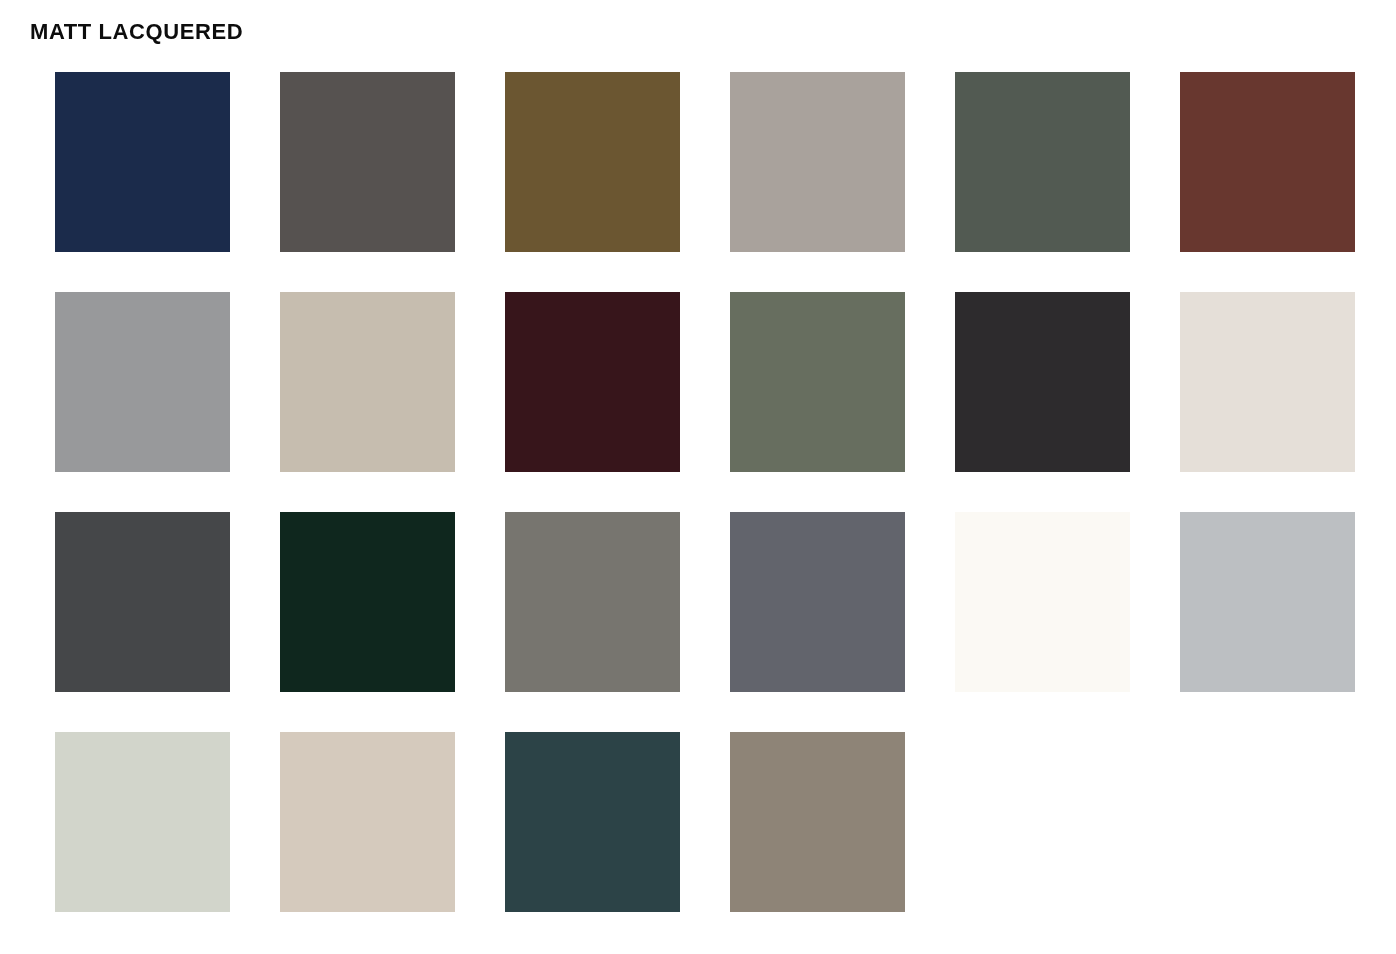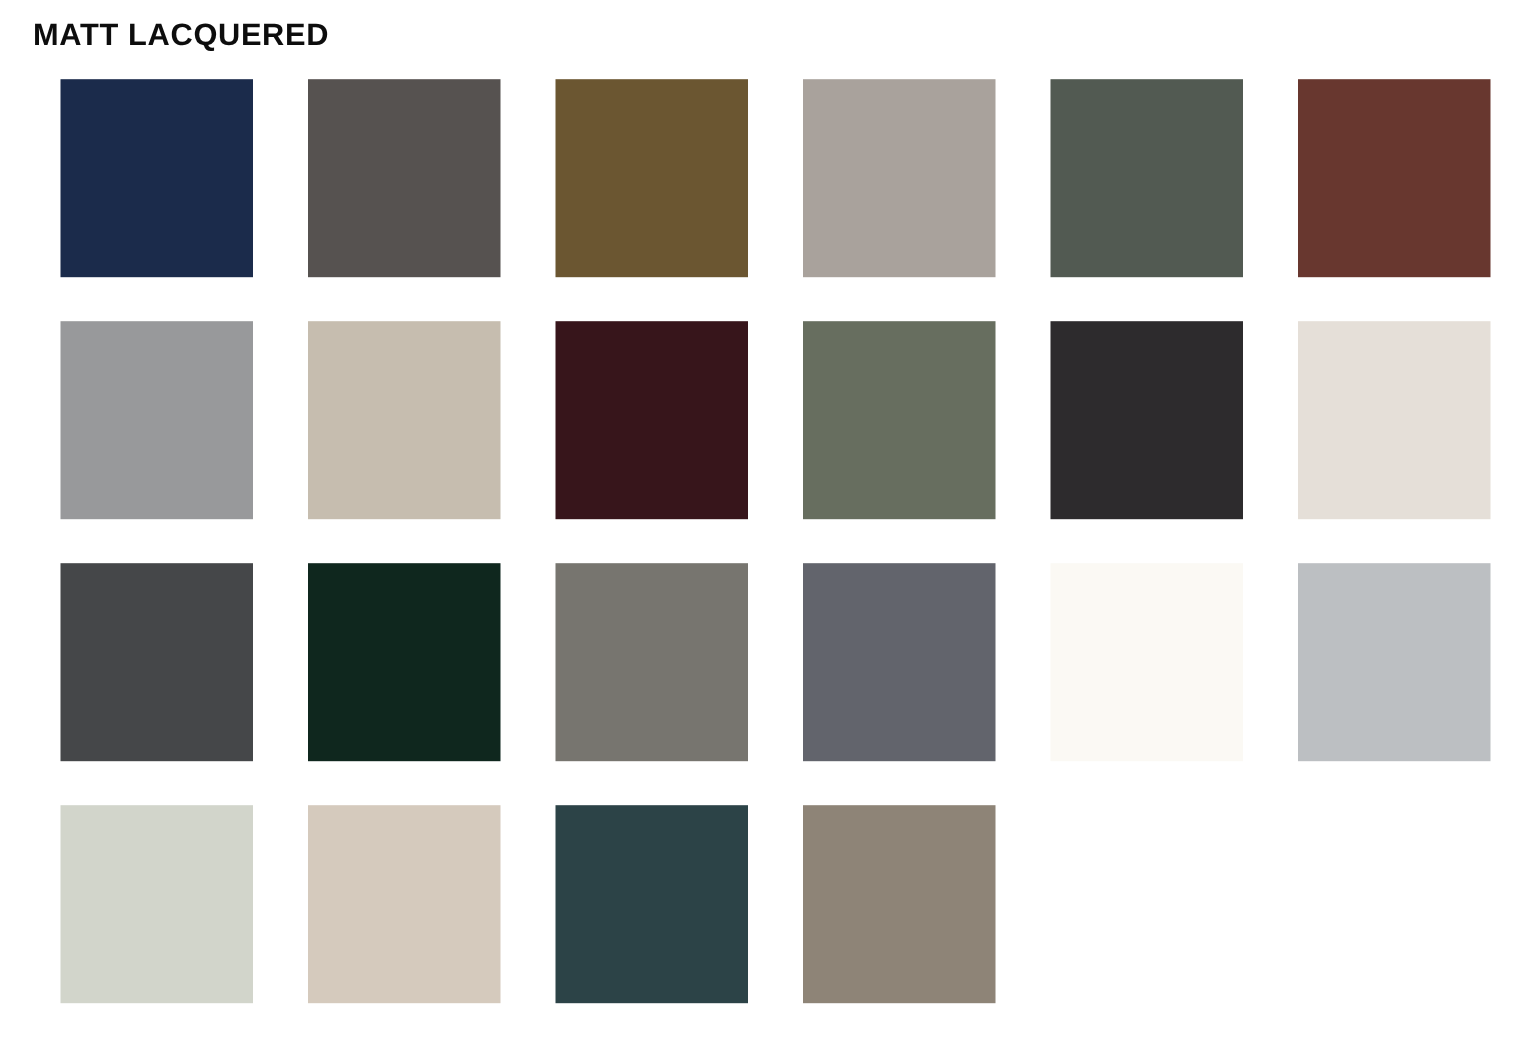--- a/index.html
+++ b/index.html
@@ -18,21 +18,21 @@
     position: relative;
     width: 1396px;
     height: 954px;
     background: #ffffff;
   }
   .palette-title {
     position: absolute;
     left: 30px;
     top: 16px;
     font-family: "Liberation Sans", sans-serif;
-    font-size: 28px;
+    font-size: 22px;
     font-weight: 700;
     letter-spacing: 0.6px;
     color: #0d0d0d;
     line-height: 32px;
     margin: 0;
     white-space: nowrap;
   }
   .swatch-grid {
     position: absolute;
     left: 55px;

